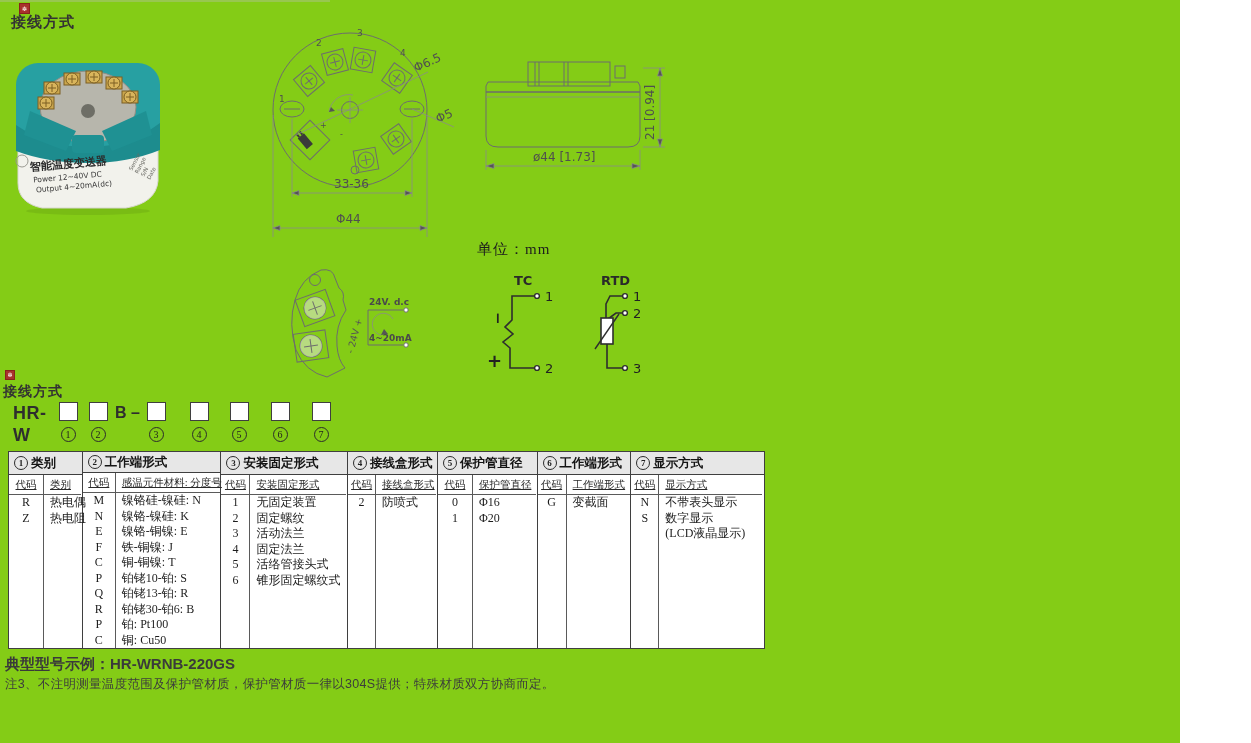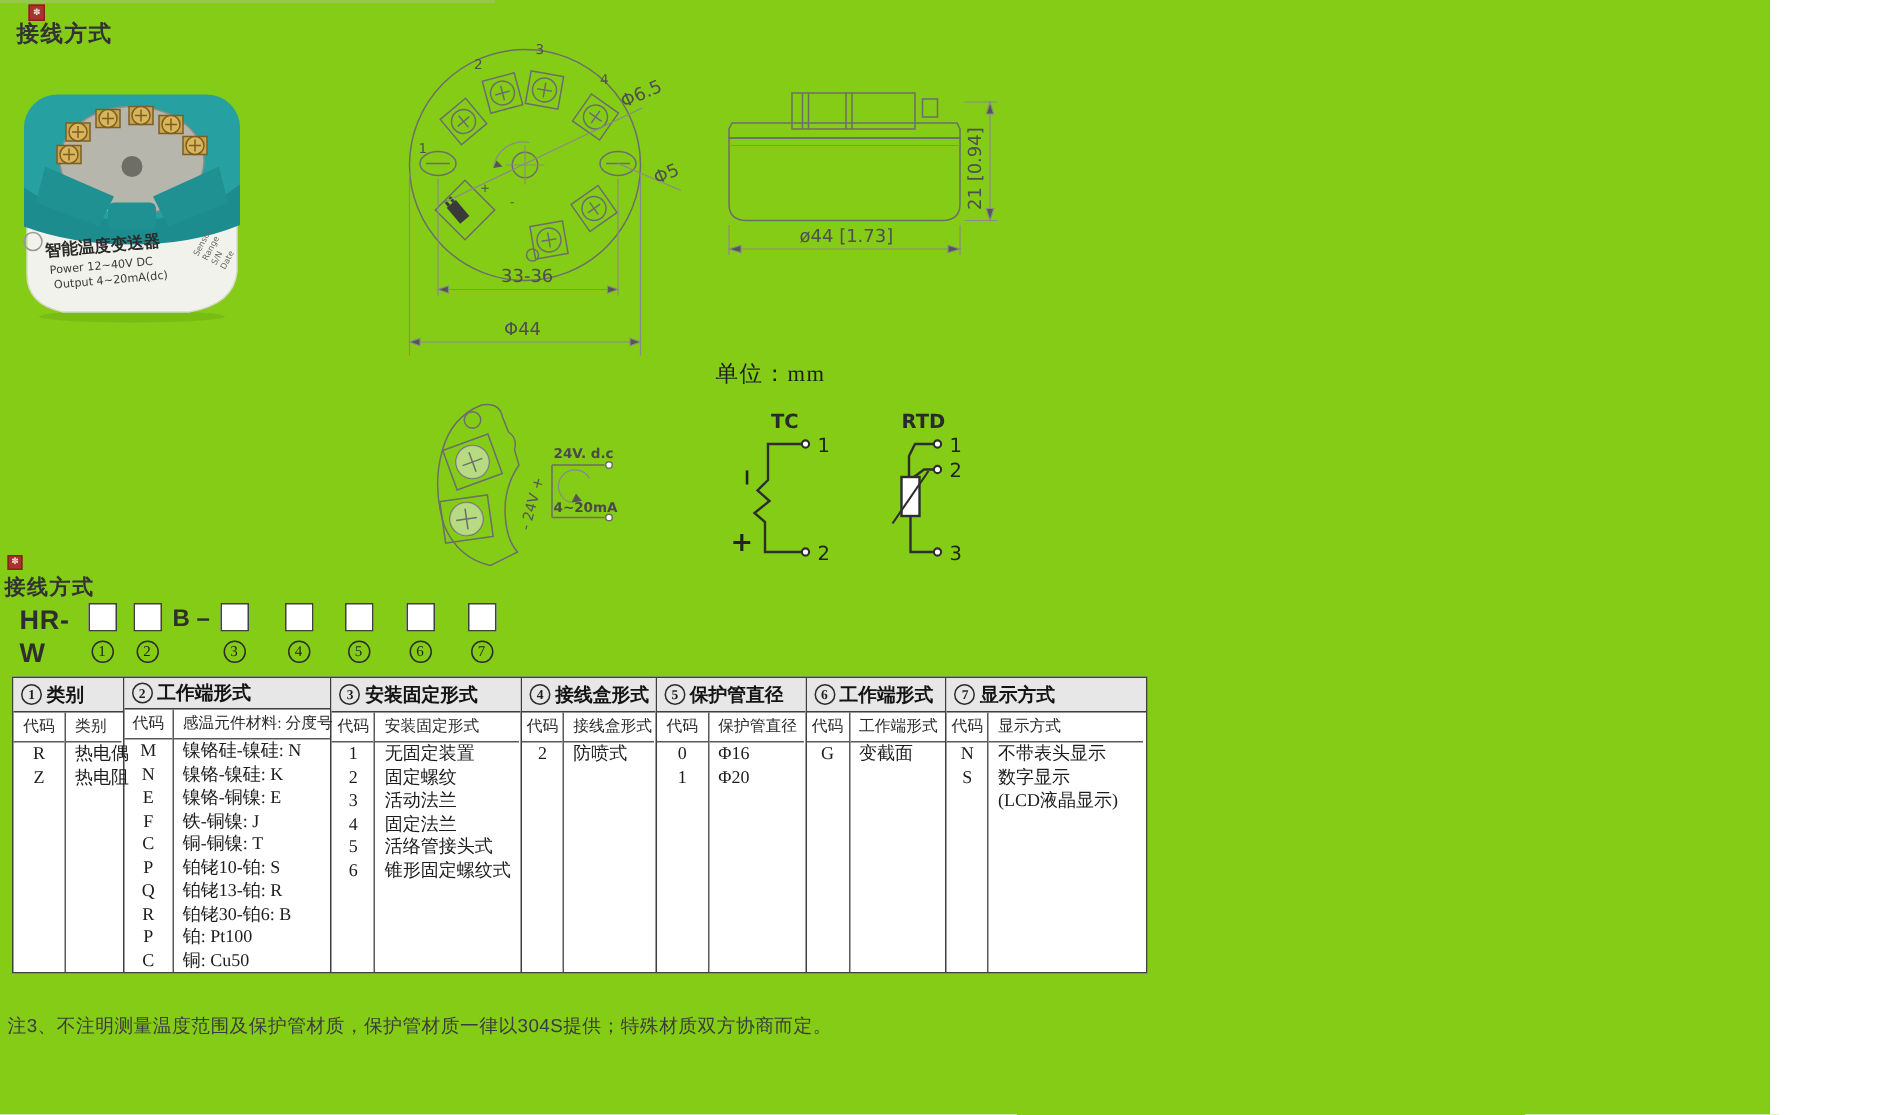--- a/index.html
+++ b/index.html
@@ -30,21 +30,21 @@
   .tg{display:flex;flex-direction:column;border-right:1.5px solid #3f3f3f;box-sizing:border-box;}
   .tg:last-child{border-right:none;}
   .tg-title{height:23px;background:#e7e7e7;border-bottom:1px solid #3f3f3f;display:flex;
             align-items:center;gap:3px;padding-left:5px;font-family:"Liberation Serif",serif;
             font-weight:bold;font-size:12.5px;color:#141414;box-sizing:border-box;}
   .tg-cols{display:flex;flex:1;}
   .tcol{box-sizing:border-box;height:100%;}
   .tcol.code{border-right:0.8px solid #5a5a5a;text-align:center;}
   .cell{font-family:"Liberation Serif",serif;font-size:12px;color:#1c1c1c;height:15.5px;
         line-height:15.5px;white-space:nowrap;overflow:visible;}
-  .cell.sub{height:19px;line-height:19px;border-bottom:0.8px solid #5a5a5a;font-size:10.5px;color:#2a2a2a;}
+  .cell.sub{height:19px;line-height:19px;border-bottom:0.8px solid #5a5a5a;font-size:10.5px;color:#2a2a2a;text-decoration:underline;}
   .tcol.val .cell{text-align:left;padding-left:6px;}
   
   .example{font-weight:bold;font-size:15px;color:#3a3a3a;}
   .note{font-size:12.5px;color:#3c3c3c;line-height:14px;margin-bottom:10.5px;letter-spacing:0.3px;}
   .artifact{background:#bdbdbd;opacity:0.35;}
 </style>
 </head>
 <body>
 
 <div id="canvas">
@@ -482,17 +482,18 @@
           <div class="tcol val" style="width: 103px;">
             <div class="cell sub">显示方式</div>
             <div class="cell">不带表头显示</div>
             <div class="cell">数字显示</div>
             <div class="cell">(LCD液晶显示)</div>
           </div>
         </div>
       </div>
     </div>
 
+  <div class="abs example" style="left:5px;top:655px;">典型型号示例：HR-WRNB-220GS</div>
   <div class="abs" id="notes" style="left:5px;top:677px;width:1100px;">
       <div class="note">注3、不注明测量温度范围及保护管材质，保护管材质一律以304S提供；特殊材质双方协商而定。</div>
     </div>
 
 </div>
 
 </body></html>

